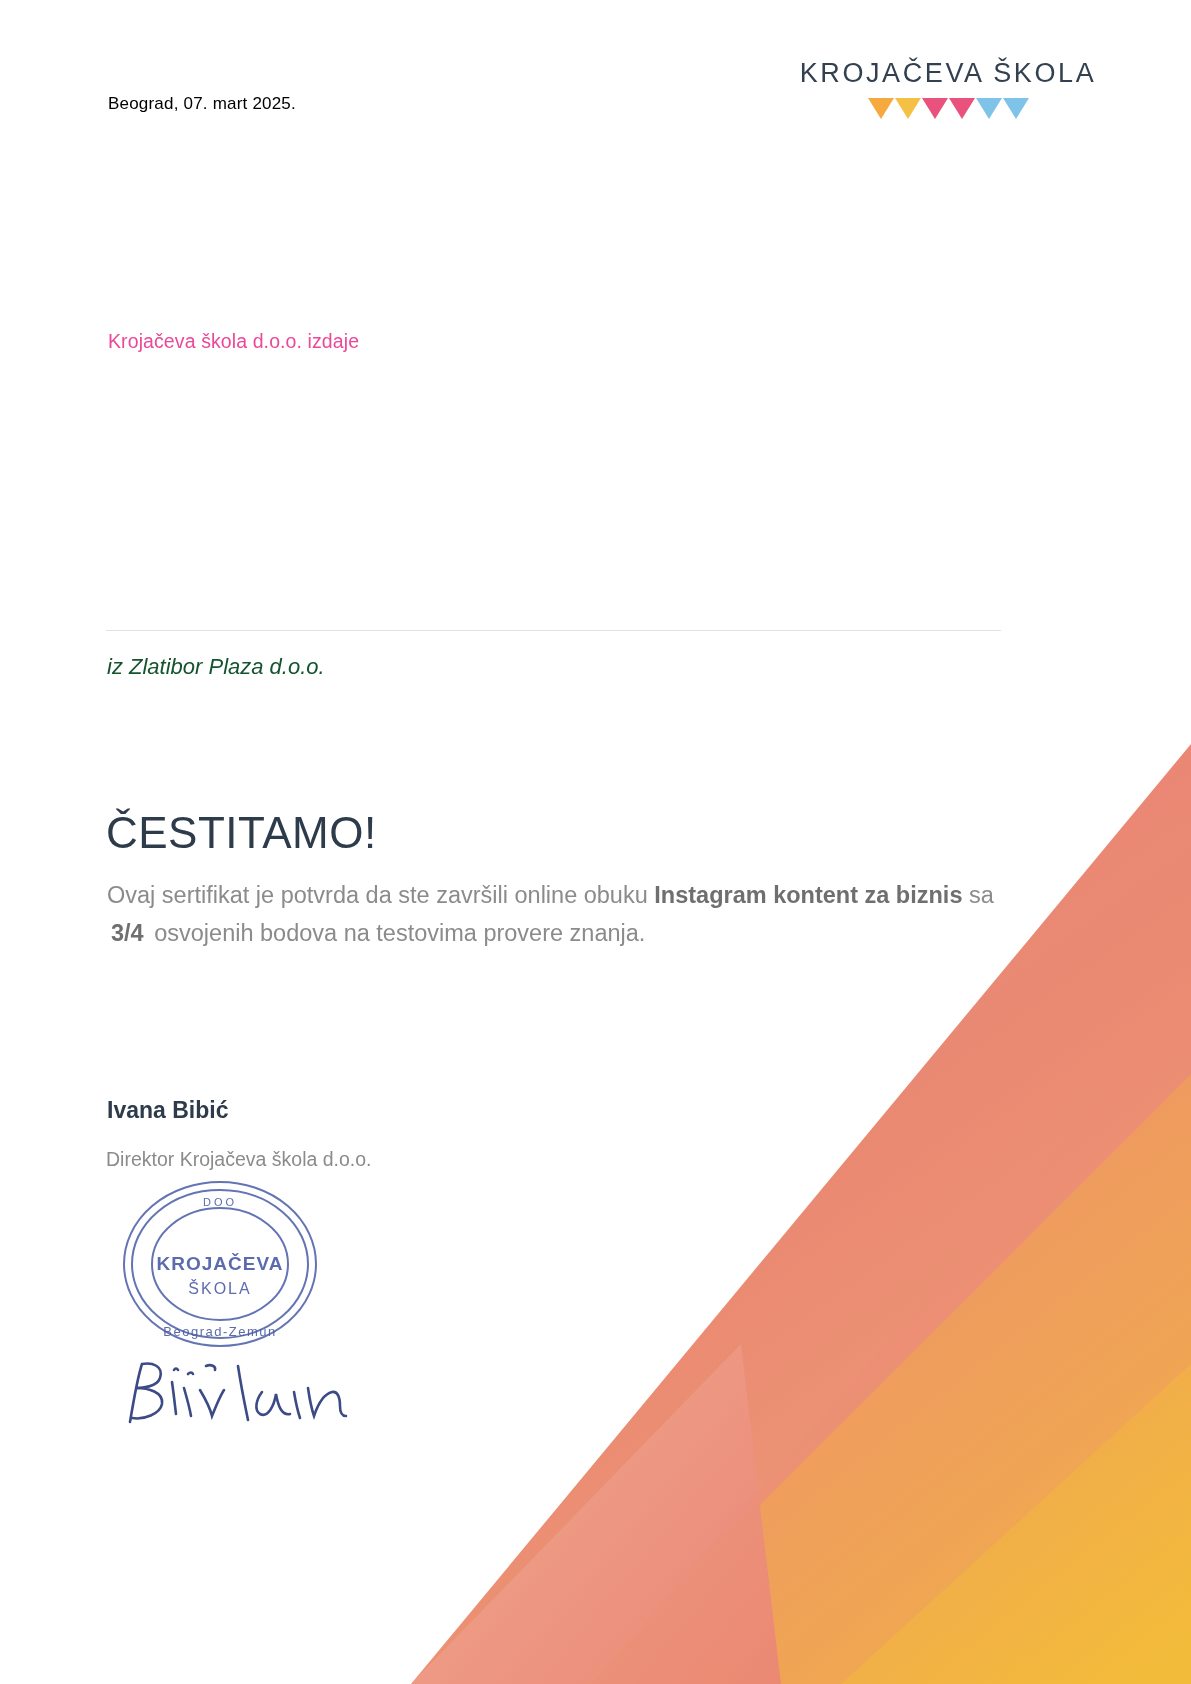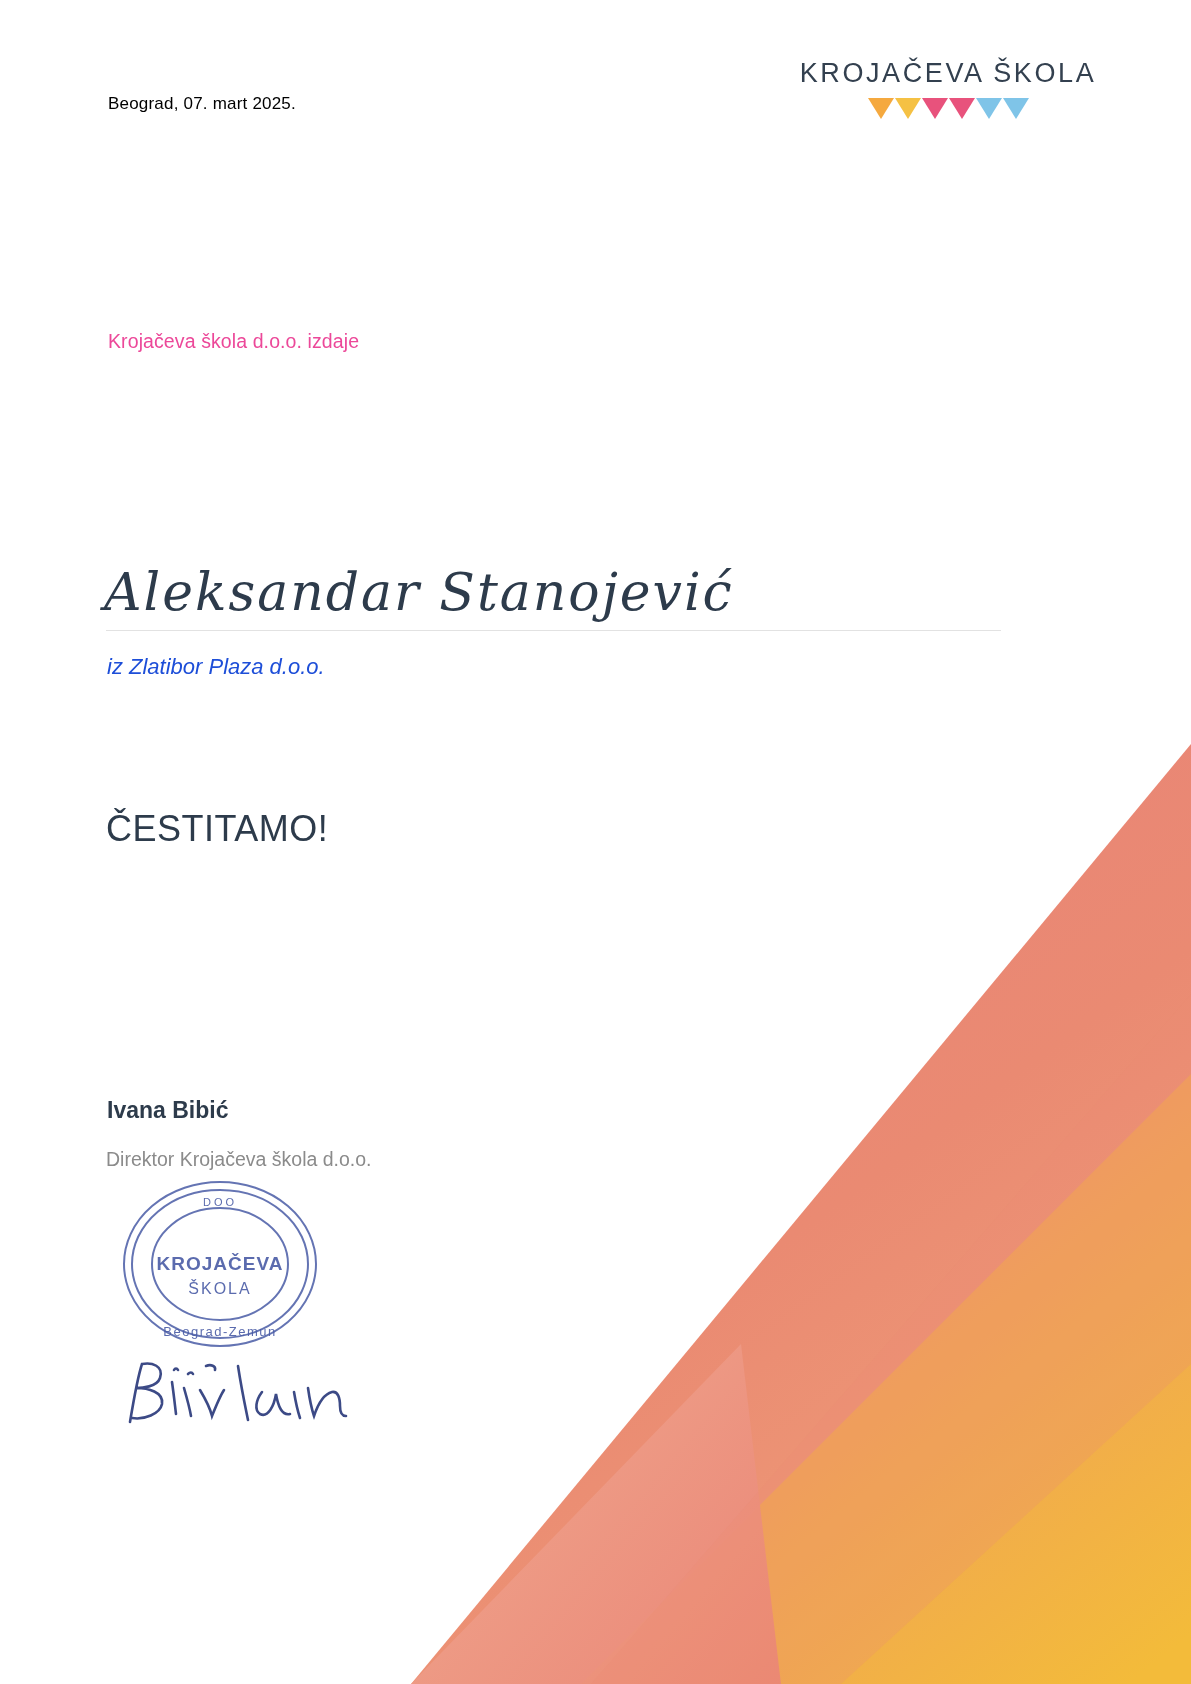--- a/index.html
+++ b/index.html
@@ -108,28 +108,28 @@
     width: 895px;
     height: 1px;
     background: #e2e2e2;
   }
   .recipient-company {
     position: absolute;
     left: 107px;
     top: 654px;
     font-size: 22px;
     font-style: italic;
-    color: #1d4ed8;
+    color: #14532d;
   }
 
   .congrats {
     position: absolute;
     left: 106px;
     top: 808px;
-    font-size: 36px;
+    font-size: 44px;
     color: #2d3b4b;
     letter-spacing: 0.5px;
   }
   .body-text {
     position: absolute;
     left: 107px;
     top: 876px;
     width: 890px;
     font-size: 23.5px;
     line-height: 1.62;
@@ -219,26 +219,28 @@
       <span class="tri" style="border-top-color:#f5c144"></span>
       <span class="tri" style="border-top-color:#e8527c"></span>
       <span class="tri" style="border-top-color:#e8527c"></span>
       <span class="tri" style="border-top-color:#7fc4e8"></span>
       <span class="tri" style="border-top-color:#7fc4e8"></span>
     </div>
   </div>
 
   <div class="issuer">Krojačeva škola d.o.o. izdaje</div>
 
-  <div class="recipient">Aleksandar  Stanojević</div>
   <div class="recipient-rule"></div>
   <div class="recipient-company">iz Zlatibor Plaza d.o.o.</div>
 
   <div class="congrats">ČESTITAMO!</div>
 
+  <div class="body-text">
+    <span>Ovaj sertifikat je potvrda da ste završili online obuku </span><b>Instagram kontent za biznis</b><span> sa </span><span class="score">3/4</span><span> osvojenih bodova na testovima provere znanja.</span>
+  </div>
 
   <div class="signer-name">Ivana Bibić</div>
   <div class="signer-role">Direktor Krojačeva škola d.o.o.</div>
 
   <svg class="stamp" viewBox="0 0 200 172">
     <g fill="none" stroke="#4a5ca6" stroke-width="2" opacity="0.85">
       <ellipse cx="100" cy="86" rx="96" ry="82"></ellipse>
       <ellipse cx="100" cy="86" rx="88" ry="74"></ellipse>
       <ellipse cx="100" cy="86" rx="68" ry="56"></ellipse>
     </g>

